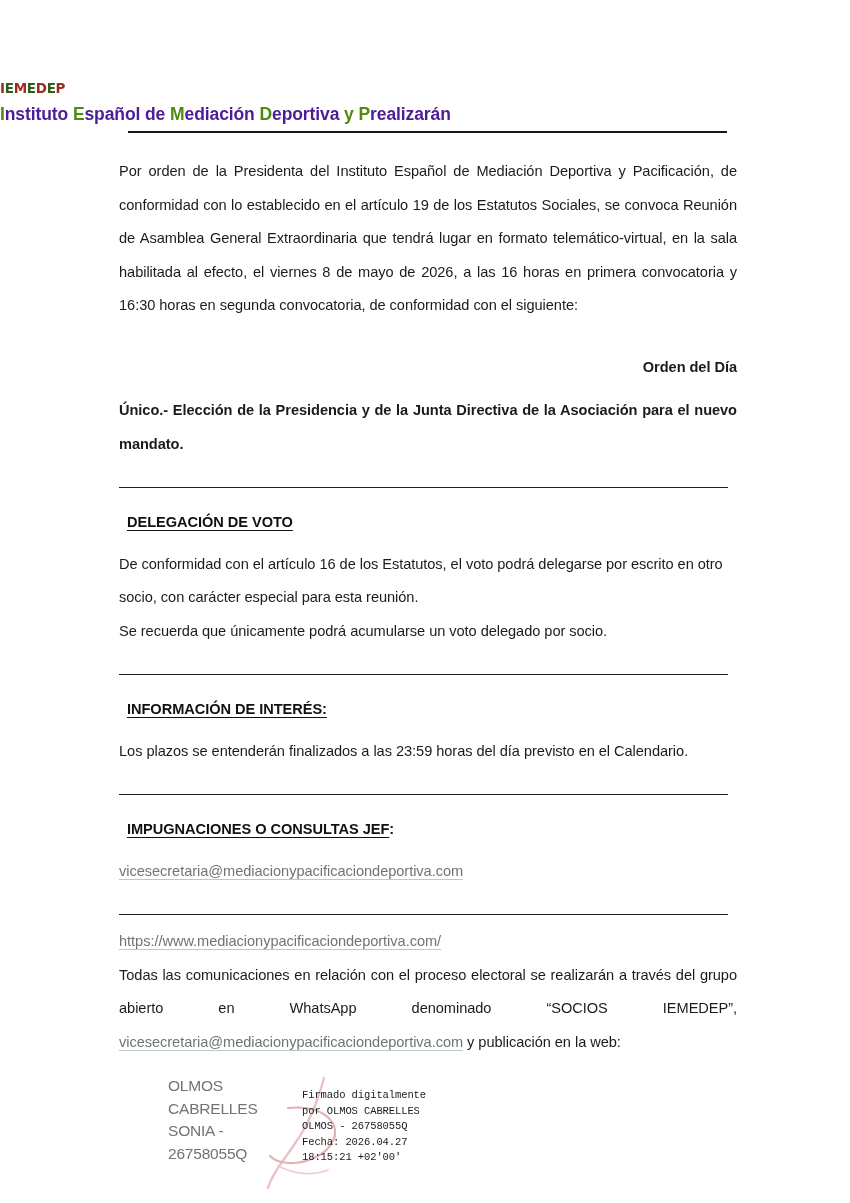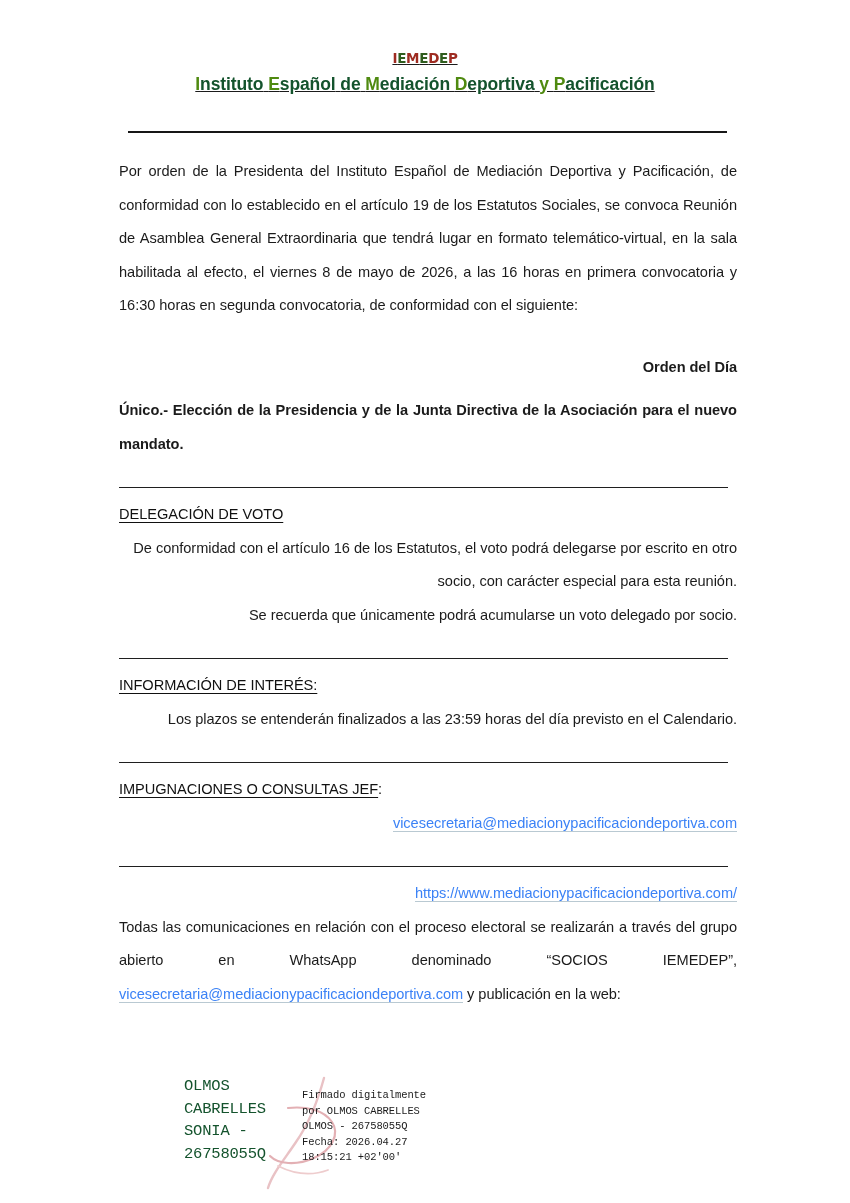--- a/index.html
+++ b/index.html
@@ -20,43 +20,41 @@
     position: absolute;
     inset: 0;
     background: #ffffff;
   }
 
   
   .letterhead {
     position: absolute;
     left: 0;
     right: 0;
-    top: 52px;
-    text-align: center;
-    text-decoration: underline;
+    top: 82px;
   }
   .logo-word {
     font-family: "DejaVu Sans", sans-serif;
     font-size: 13.5px;
     font-weight: 700;
     letter-spacing: -0.3px;
     line-height: 1;
     margin-bottom: 8px;
   }
   .logo-word span { display: inline; }
   .org-title {
     font-family: "Liberation Sans", sans-serif;
     font-size: 17.5px;
     font-weight: 700;
     line-height: 1.15;
     color: #4a4a4a;
     letter-spacing: -0.1px;
   }
   .org-title .cap { color: #4f8a10; }
-  .org-title .rest { color: #14532d; }
+  .org-title .rest { color: #4c1d95; }
 
   .header-rule {
     position: absolute;
     left: 128px;
     right: 123px;
     top: 131px;
     border-top: 2.5px solid #171717;
   }
 
   
@@ -68,71 +66,71 @@
   }
 
   p.para {
     margin: 0;
     font-size: 14.6px;
     line-height: 33.5px;
     text-align: justify;
     color: #1b1b1b;
     letter-spacing: -0.05px;
   }
-  p.para.nojust { text-align: right; }
+  p.para.nojust { text-align: left; }
   p.center { text-align: right; }
   .bold { font-weight: 700; }
 
   .heading {
-    margin: 0;
+    margin: 8px;
     font-size: 14.6px;
-    font-weight: 400;
+    font-weight: 700;
     line-height: 33.5px;
     color: #111111;
     letter-spacing: -0.05px;
   }
   .heading .under {
     text-decoration: underline;
     text-underline-offset: 3px;
   }
 
   .spacer-xs { height: 10px; }
   .spacer-s  { height: 20px; }
   .spacer-m  { height: 28px; }
   .spacer-l  { height: 34px; }
   .sep-line {
     border-top: 1.6px solid #1f1f1f;
     width: 609px;
     margin-top: 6px;
   }
 
   a.link, .link {
-    color: #3b82f6;
+    color: #737373;
     text-decoration: none;
     border-bottom: 1px solid #b9c9d2;
     font-size: 14.6px;
   }
 
   
   .sign-area {
     position: absolute;
     left: 168px;
     top: 1075px;
     width: 420px;
     height: 115px;
   }
   .sign-name {
     position: absolute;
-    left: 16px;
+    left: 0;
     top: 0;
     width: 120px;
-    font-family: Liberation Mono, monospace;
+    font-family: Liberation Sans, sans-serif;
     font-size: 15.5px;
     line-height: 22.5px;
-    color: #14532d;
+    color: #737373;
     letter-spacing: -0.2px;
   }
   .sign-meta {
     position: absolute;
     left: 134px;
     top: 13px;
     width: 190px;
     font-family: Liberation Mono, monospace;
     font-size: 10.5px;
     line-height: 15.5px;
@@ -157,21 +155,21 @@
     <div class="logo-word">
       <span style="color:#9e2b21">I</span><span style="color:#2f5d1e">E</span><span style="color:#9e2b21">M</span><span style="color:#2f5d1e">E</span><span style="color:#9e2b21">D</span><span style="color:#2f5d1e">E</span><span style="color:#9e2b21">P</span>
     </div>
     <div class="org-title">
       <span class="cap">I</span><span class="rest">nstituto</span>
       <span class="cap">E</span><span class="rest">spañol</span>
       <span class="rest">de</span>
       <span class="cap">M</span><span class="rest">ediación</span>
       <span class="cap">D</span><span class="rest">eportiva</span>
       <span class="cap">y</span>
-      <span class="cap">P</span><span class="rest">acificación</span>
+      <span class="cap">P</span><span class="rest">realizarán</span>
     </div>
   </div>
   <div class="header-rule"></div>
 
   <div class="body-area">
 
     <p class="para">Por orden de la Presidenta del Instituto Español de Mediación Deportiva y Pacificación, de conformidad con lo establecido en el artículo 19 de los Estatutos Sociales, se convoca Reunión de Asamblea General Extraordinaria que tendrá lugar en formato telemático-virtual, en la sala habilitada al efecto, el viernes 8 de mayo de 2026, a las 16 horas en primera convocatoria y 16:30 horas en segunda convocatoria, de conformidad con el siguiente:</p>
 
     <div class="spacer-m"></div>
 

